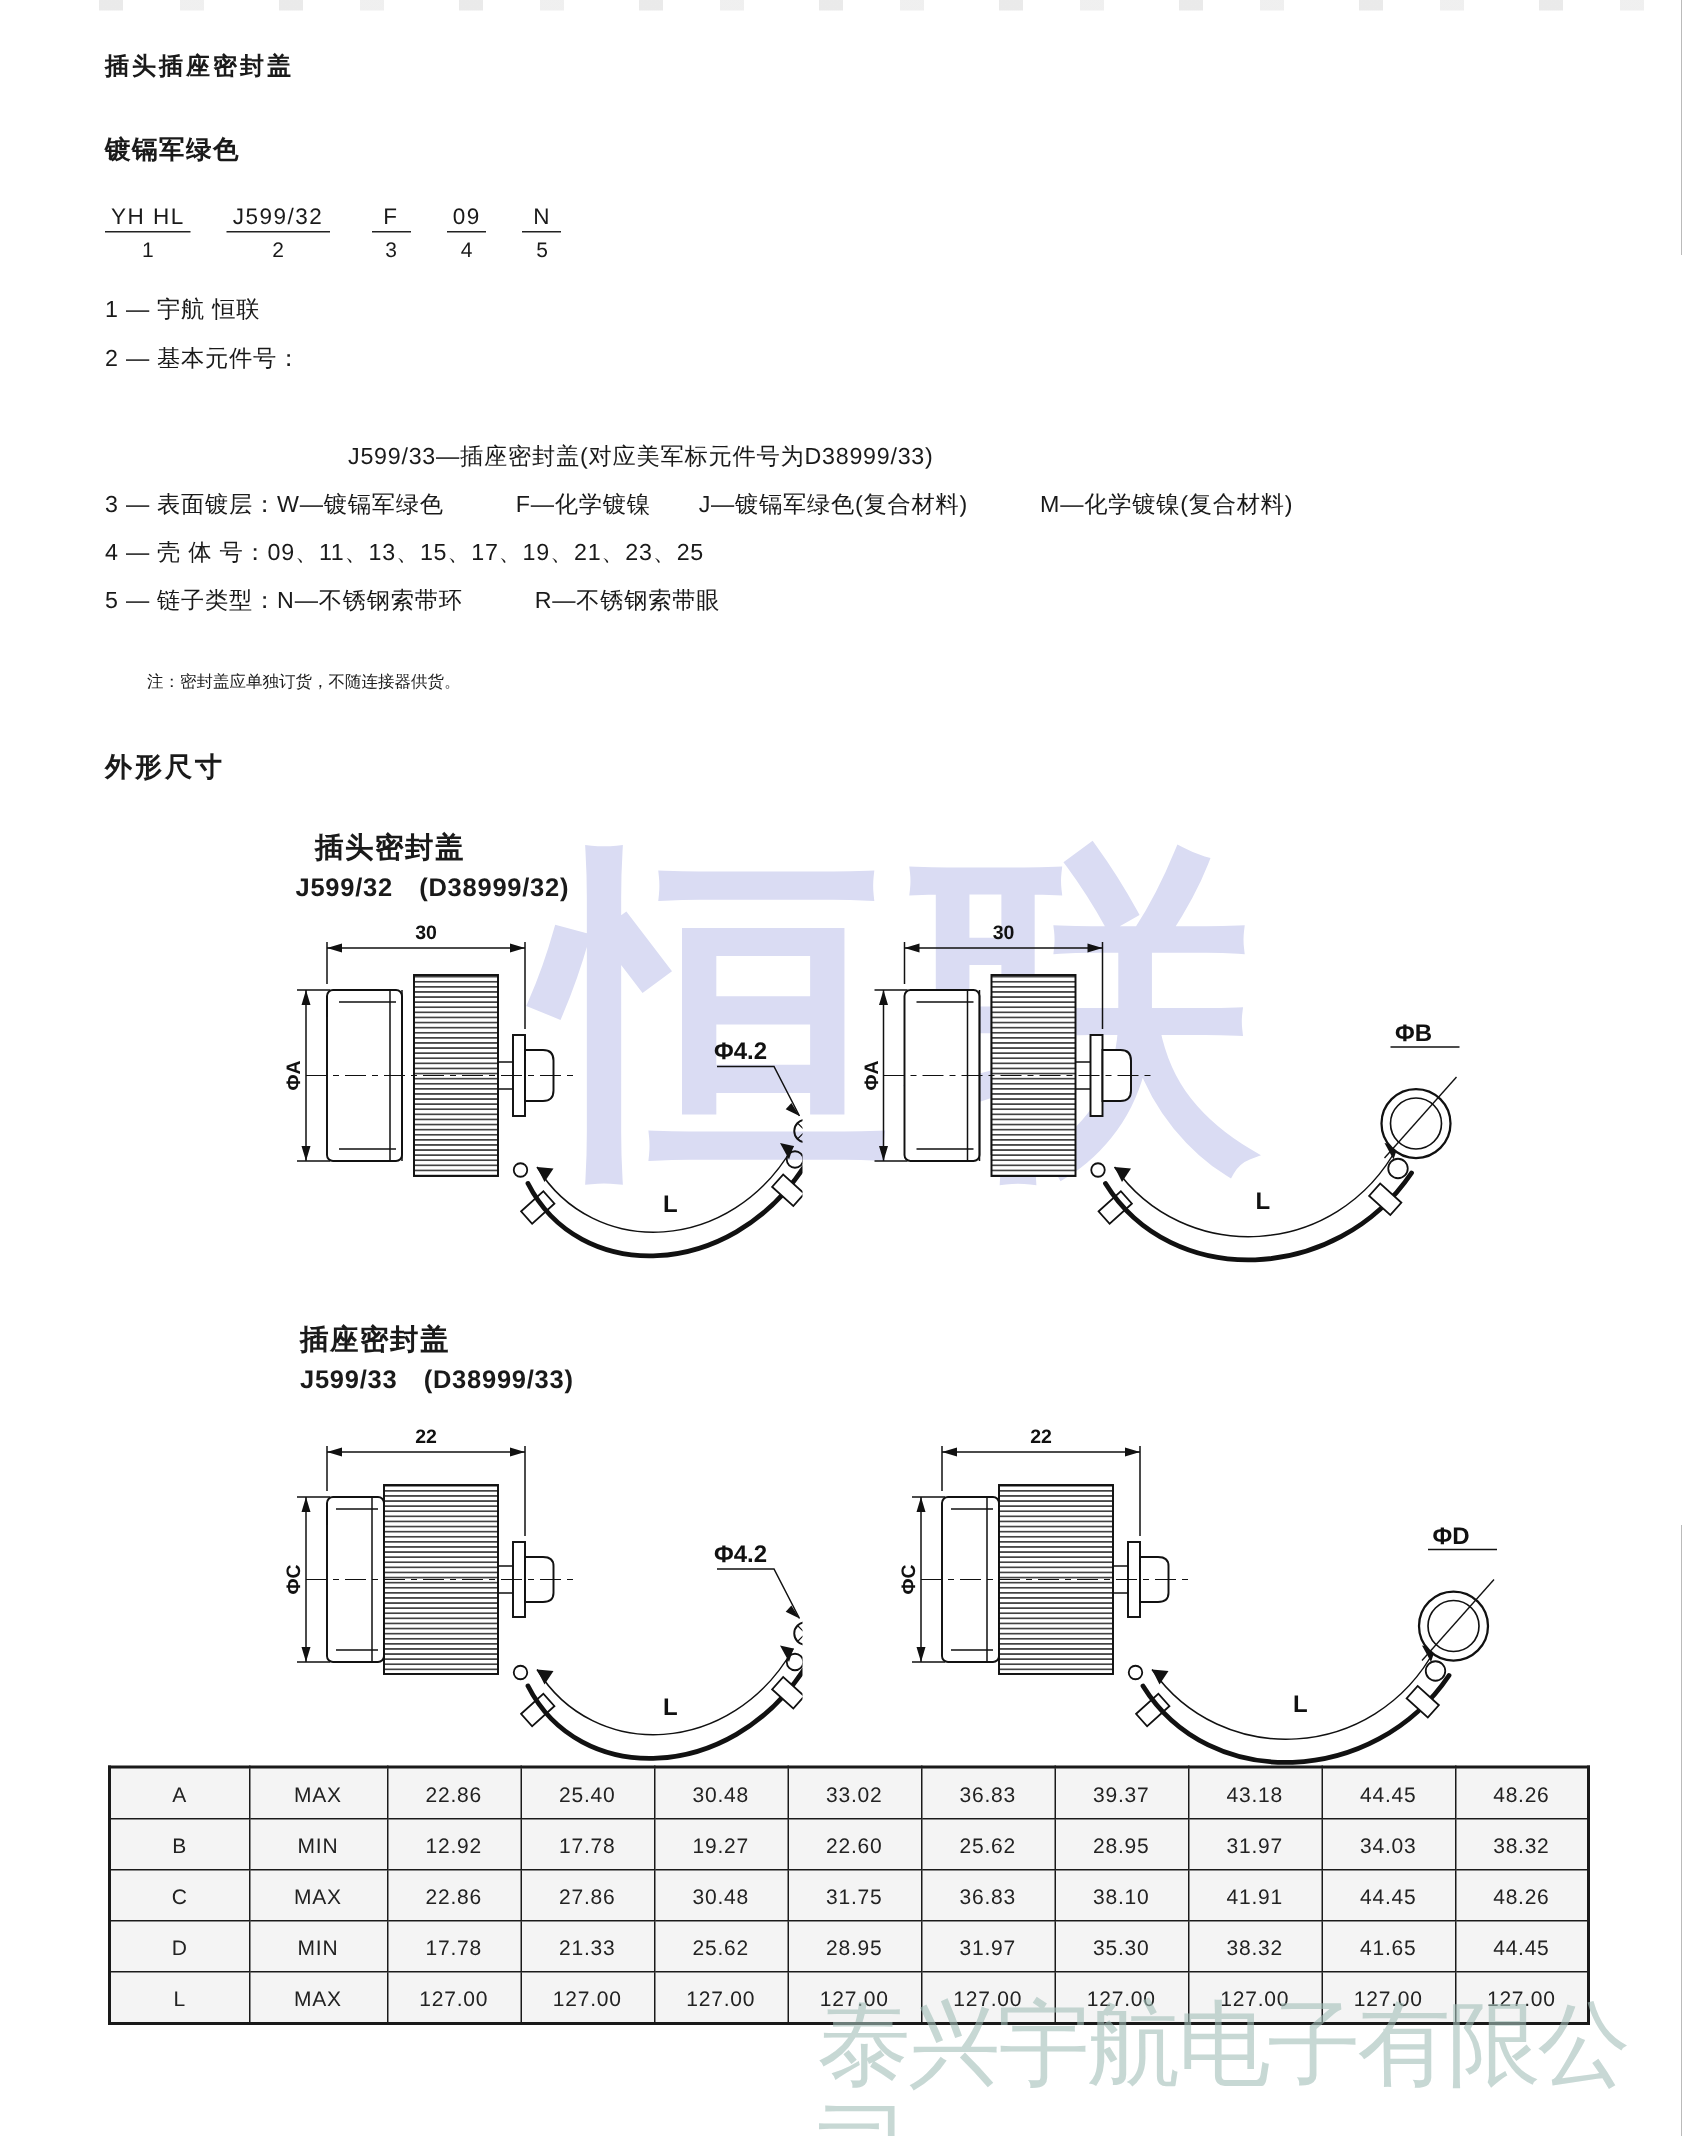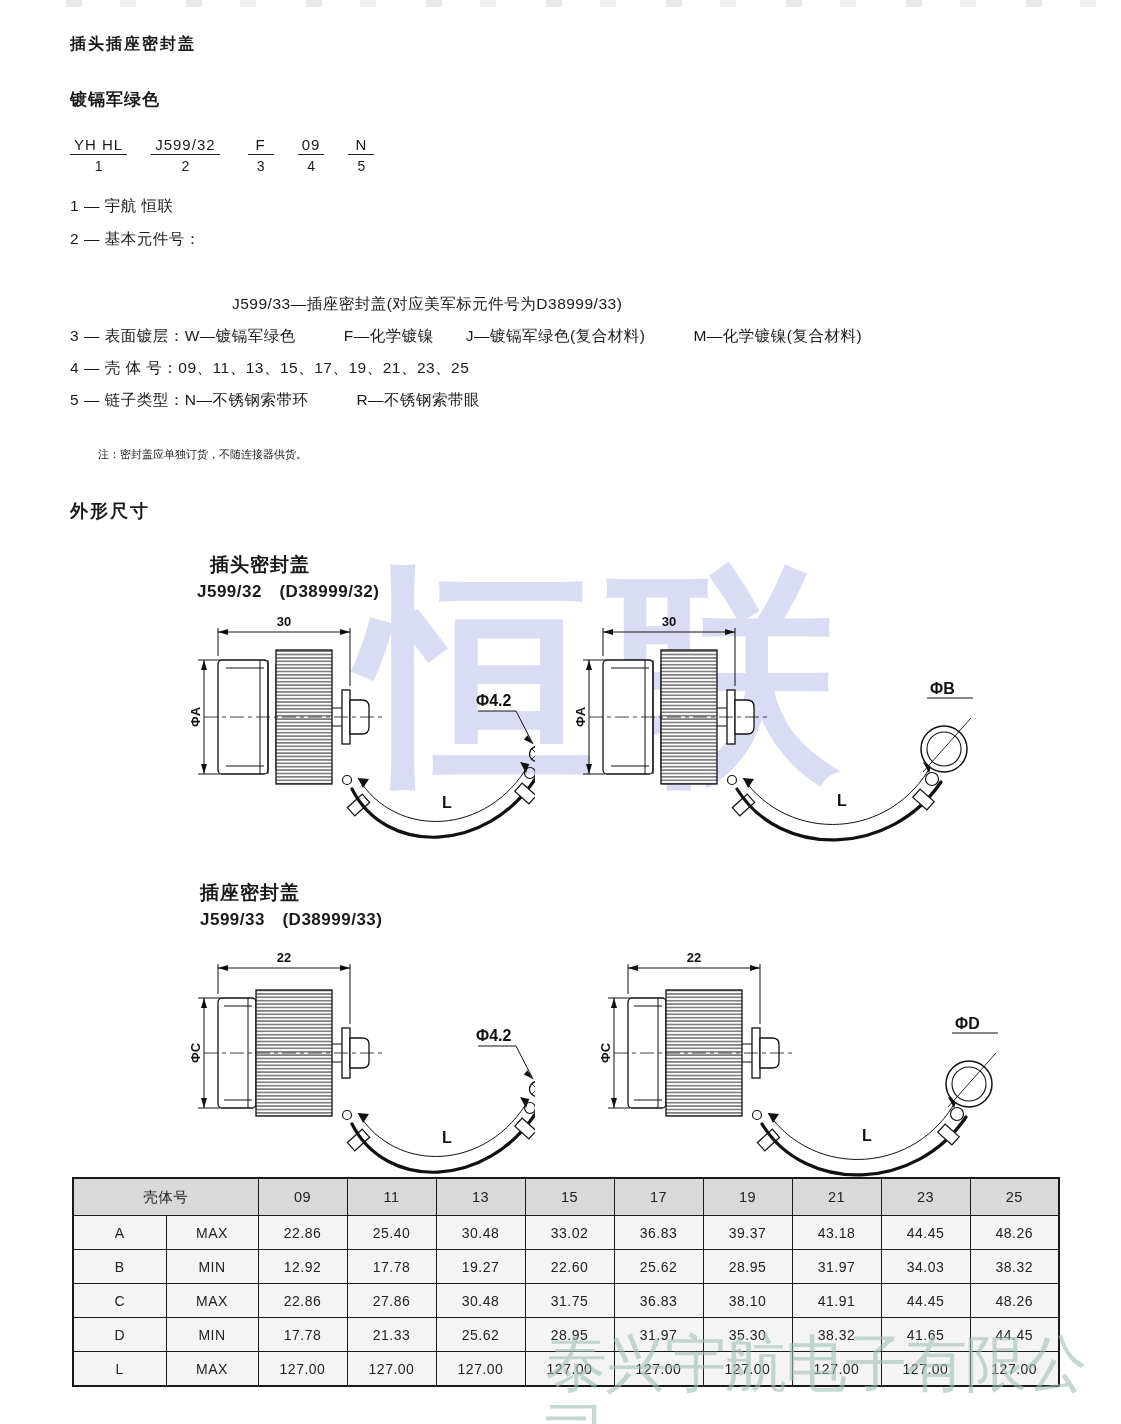--- a/index.html
+++ b/index.html
@@ -275,32 +275,20 @@
         <col class="c-val">
         <col class="c-val">
         <col class="c-val">
         <col class="c-val">
       <col class="c-val">
         <col class="c-val">
         <col class="c-val">
         <col class="c-val">
     </colgroup>
     <tbody>
-        <tr>
-      <th colspan="2">壳体号</th>
-      <th>09</th>
-      <th>11</th>
-      <th>13</th>
-      <th>15</th>
-      <th>17</th>
-      <th>19</th>
-      <th>21</th>
-      <th>23</th>
-      <th>25</th>
-    </tr>
     <tr>
       <td>A</td>
       <td>MAX</td>
       <td>22.86</td>
       <td>25.40</td>
       <td>30.48</td>
       <td>33.02</td>
       <td>36.83</td>
       <td>39.37</td>
       <td>43.18</td>

